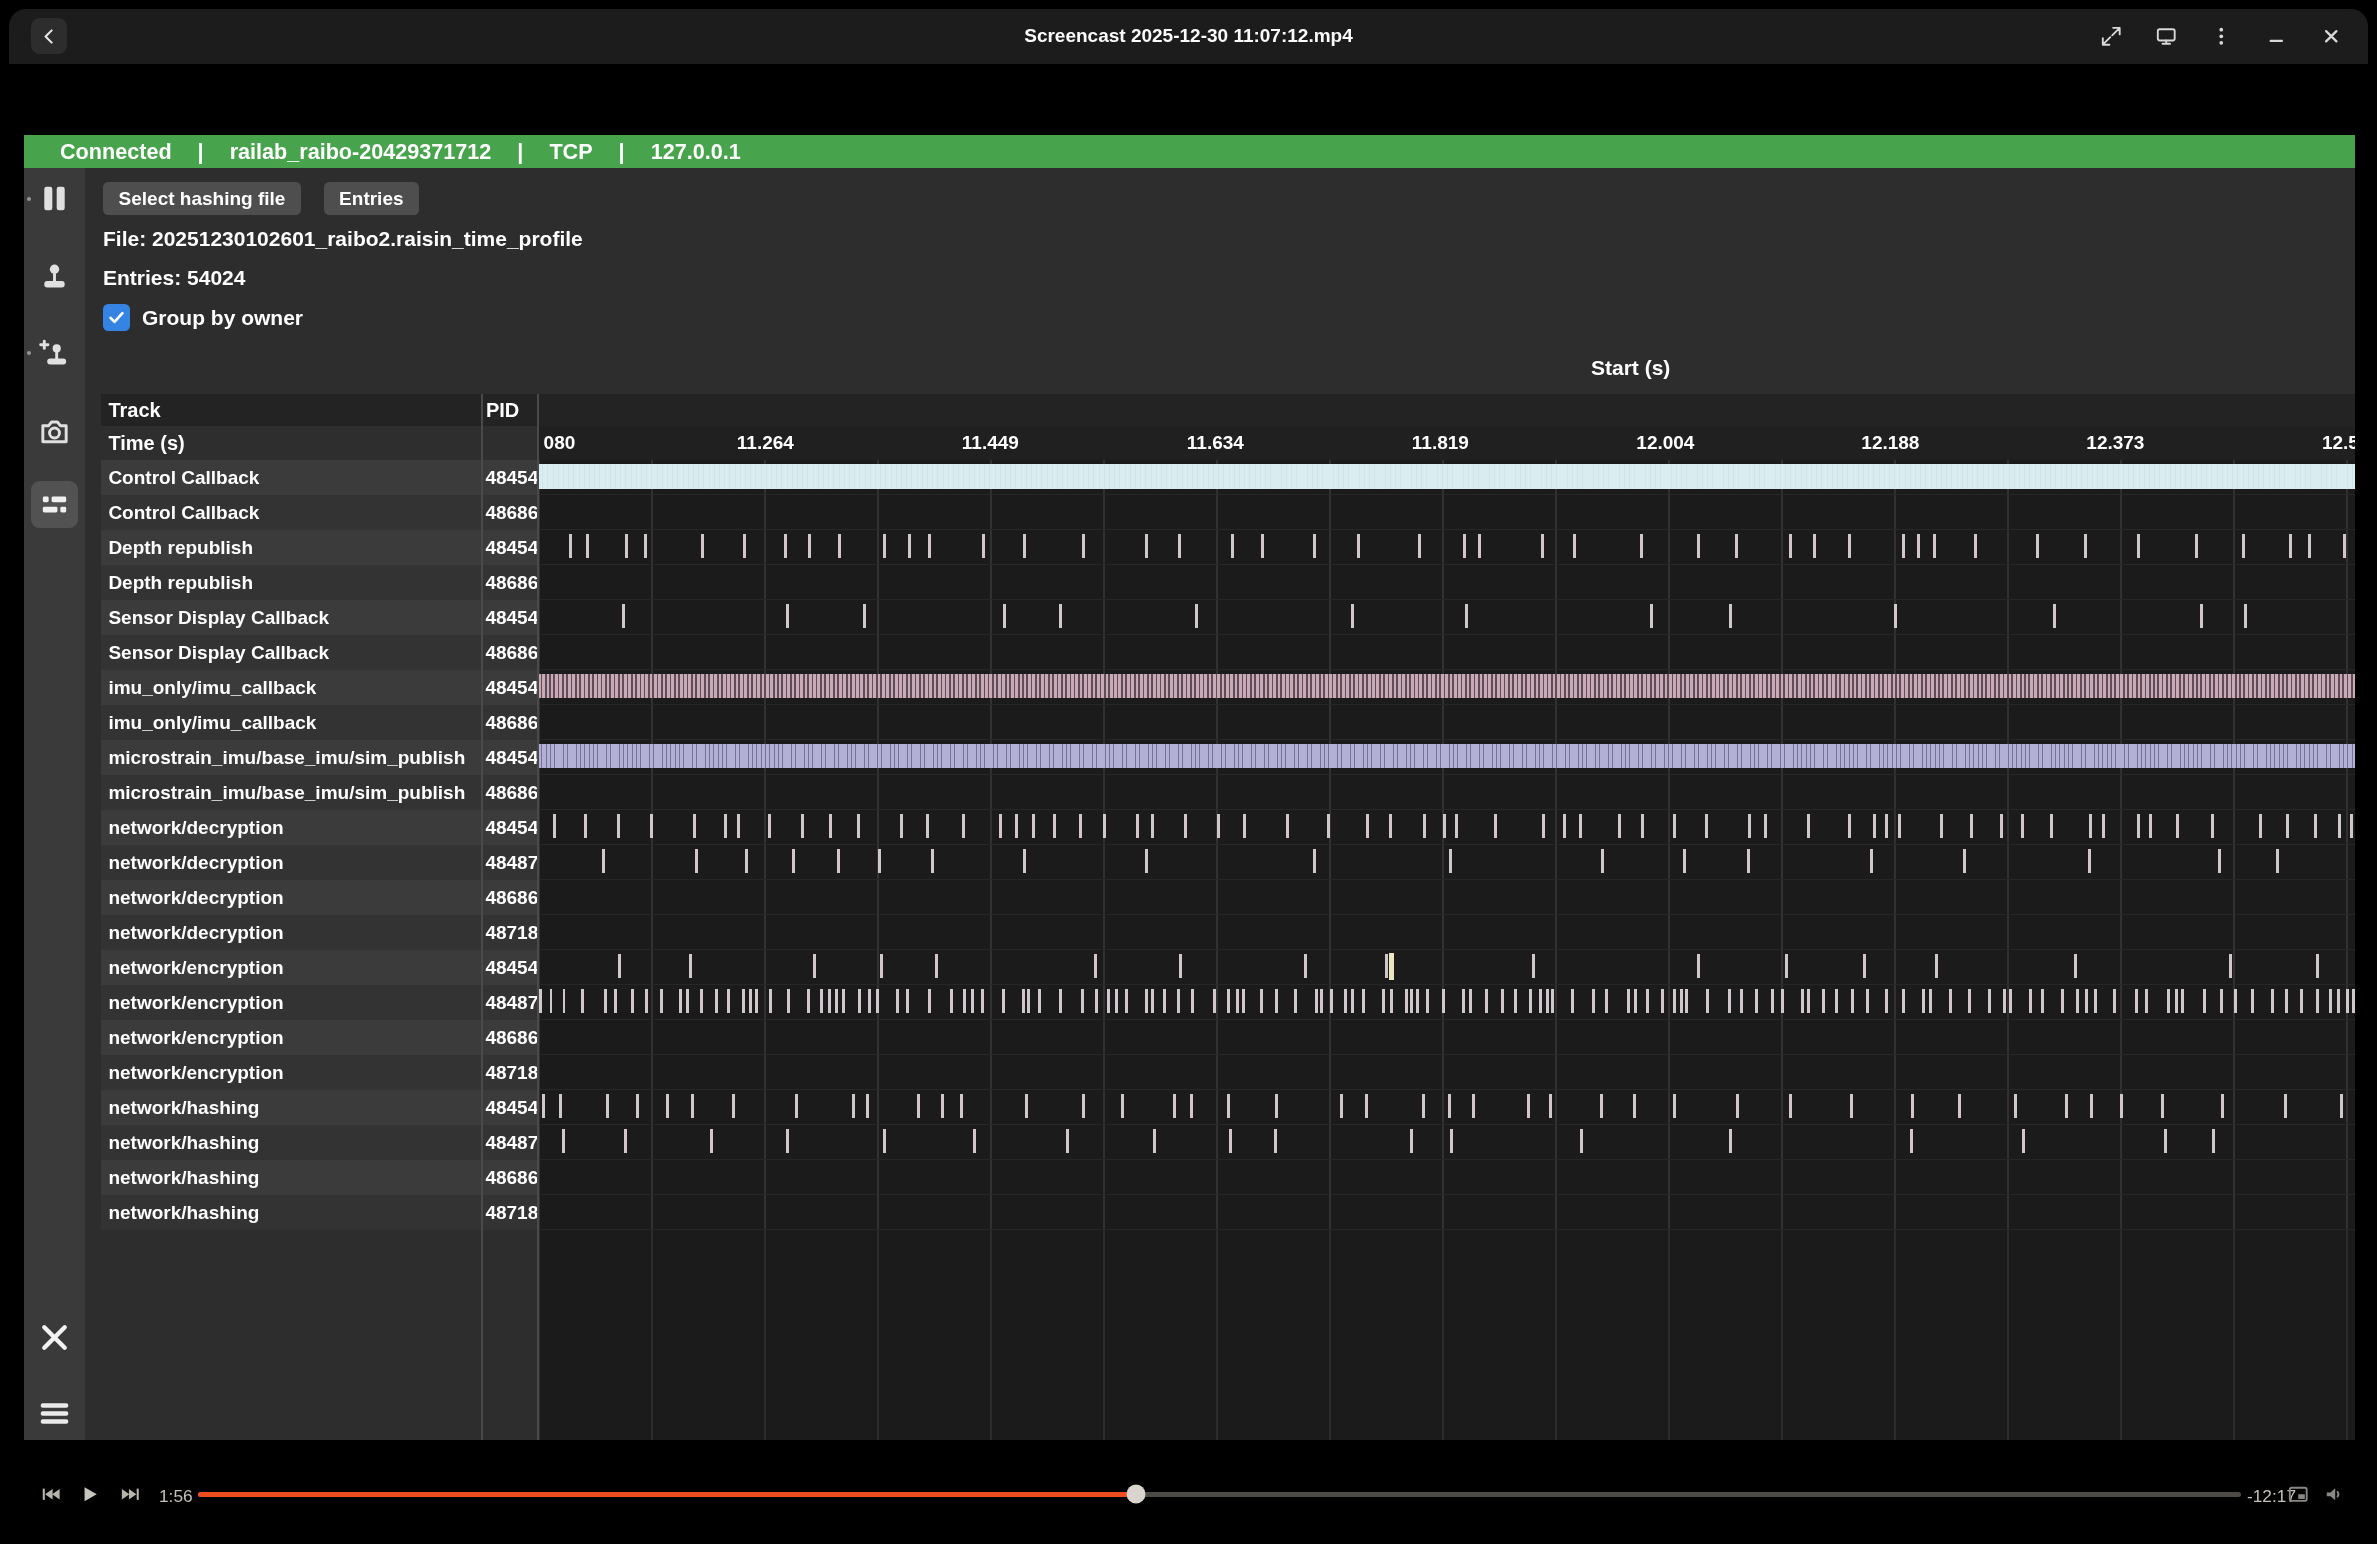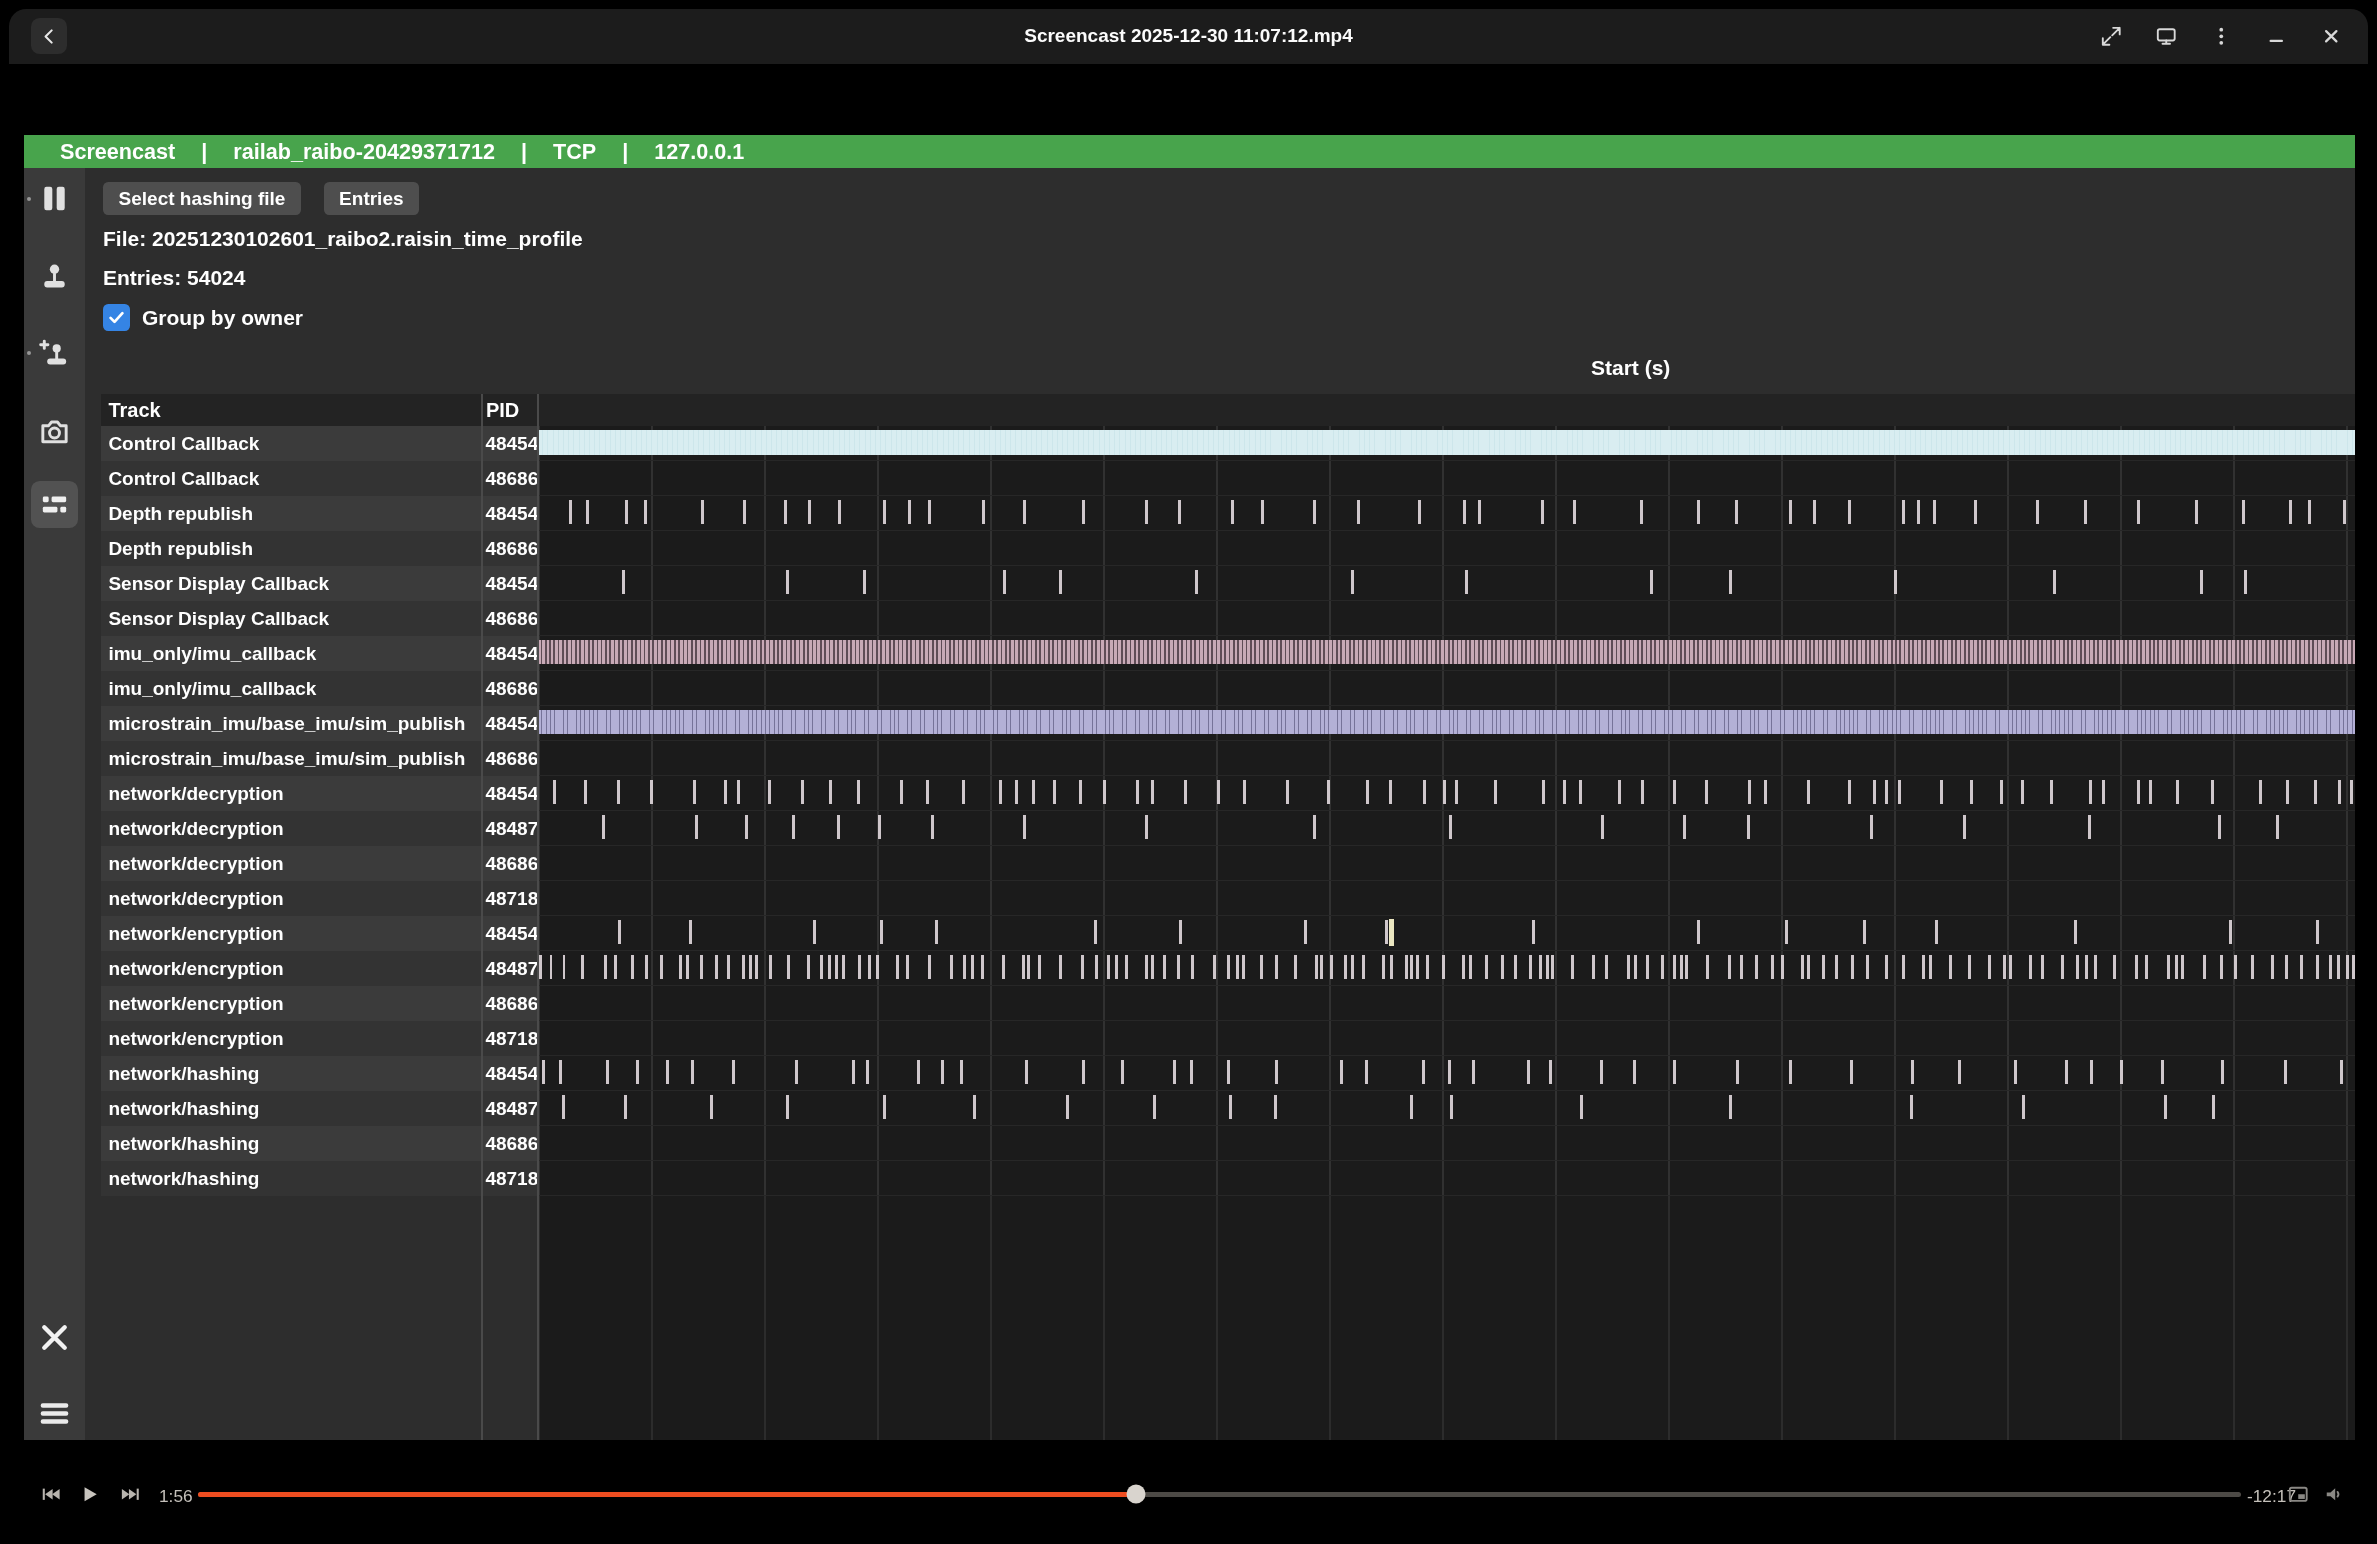--- a/index.html
+++ b/index.html
@@ -183,21 +183,21 @@
       <svg width="22.5" height="22.5" viewBox="0 0 24 24" stroke="#d8d8d8" stroke-width="2.4" stroke-linecap="round">
         <path d="M6.5 6.5l11 11M17.5 6.5l-11 11"></path>
       </svg>
     </div>
   </div>
 </div>
 
 <div class="app">
 
   <div class="statusbar" style="background: rgb(72, 164, 76);">
-    <span>Screencast</span>
+    <span>Connected</span>
     <span>|</span>
     <span>railab_raibo-20429371712</span>
     <span>|</span>
     <span>TCP</span>
     <span>|</span>
     <span>127.0.0.1</span>
   </div>
 
   <div class="app-body">
 
@@ -275,20 +275,34 @@
 
       <div class="table">
         <div class="vsep vsep1"></div>
         <div class="vsep vsep2"></div>
 
         <div class="t-head">
           <div class="col-track">Track</div>
           <div class="col-pid">PID</div>
         </div>
 
+        <div class="t-time">
+          <div class="left">Time (s)</div>
+          <div class="axis">
+              <span class="axis-label" style="left: 5.2px;">080</span>
+              <span class="axis-label" style="left: 227px; transform: translateX(-50%);">11.264</span>
+              <span class="axis-label" style="left: 452px; transform: translateX(-50%);">11.449</span>
+              <span class="axis-label" style="left: 677px; transform: translateX(-50%);">11.634</span>
+              <span class="axis-label" style="left: 902px; transform: translateX(-50%);">11.819</span>
+              <span class="axis-label" style="left: 1127px; transform: translateX(-50%);">12.004</span>
+              <span class="axis-label" style="left: 1352px; transform: translateX(-50%);">12.188</span>
+              <span class="axis-label" style="left: 1577px; transform: translateX(-50%);">12.373</span>
+              <span class="axis-label" style="left: 1802px; transform: translateX(-50%);">12.5</span>
+            </div>
+        </div>
 
         <div id="track-rows" style="display:contents"><div class="t-row">
               <div class="c-track even">Control Callback</div>
               <div class="c-pid even">48454</div>
               <div class="c-tl">
                 <div class="bar-solid"></div>
               </div>
             </div><div class="t-row">
               <div class="c-track odd">Control Callback</div>
               <div class="c-pid odd">48686</div>

